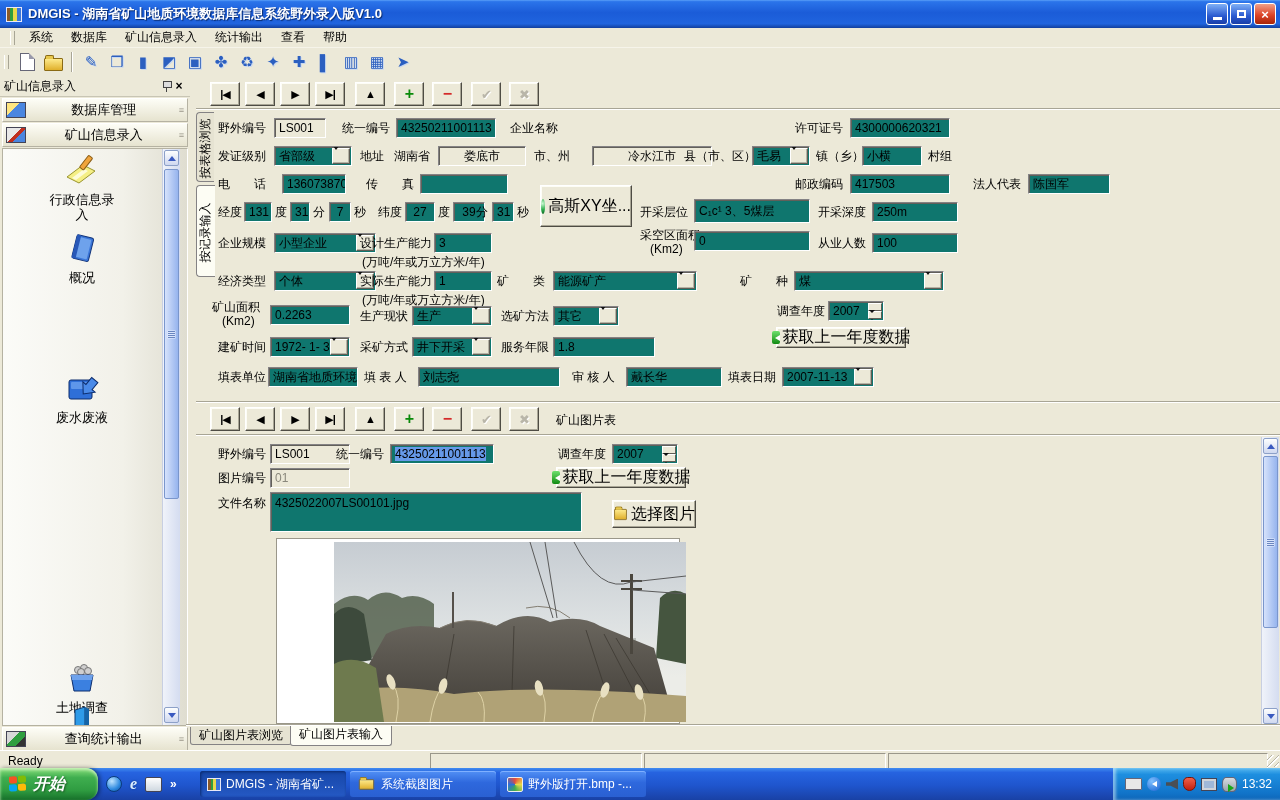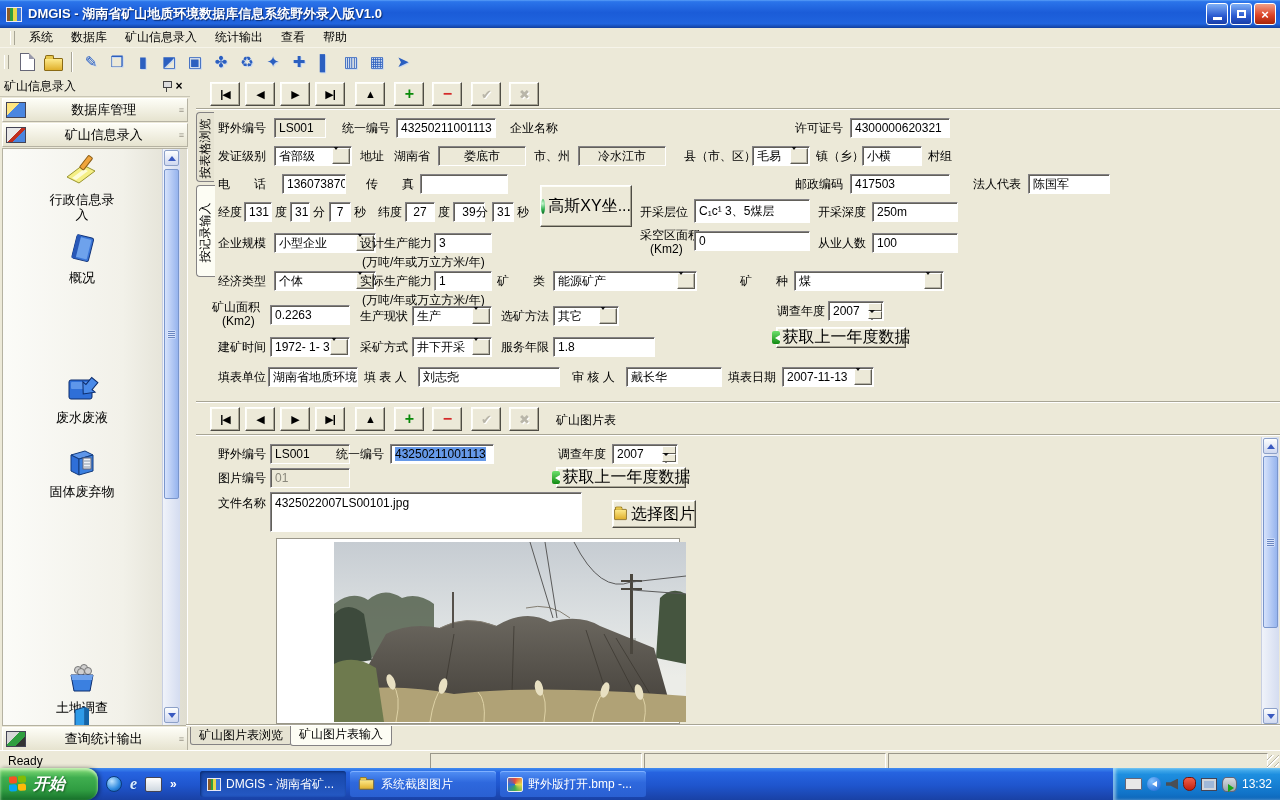--- a/index.html
+++ b/index.html
@@ -46,21 +46,21 @@
   .sbar{position:absolute;background:linear-gradient(90deg,#f0f3fa,#d4dcf0);border-left:1px solid #c8cfe2}
   .sbtn{position:absolute;width:15px;height:16px;background:linear-gradient(180deg,#fdfefe,#cfd8f0);border:1px solid #8ca0c8;border-radius:2px;box-sizing:border-box;display:flex;align-items:center;justify-content:center}
   .sthumb{position:absolute;width:15px;background:linear-gradient(90deg,#d6e2fb,#96b4ee);border:1px solid #7a96cc;border-radius:2px;box-sizing:border-box}
   .sthumb i{display:block;width:7px;height:1px;background:#6a86c0;margin:1px auto;box-shadow:0 0 0 .5px #e8f0ff}
   .sgrip{position:absolute;left:3px;top:50%;margin-top:-4px}
   .tri{width:0;height:0;border:4px solid transparent}
   .tri.up{border-bottom:5px solid #3a5ac0;margin-top:-4px}
   .tri.dn{border-top:5px solid #3a5ac0;margin-bottom:-4px}
   
   .lbl{position:absolute;white-space:pre;line-height:14px}
-  .inp{position:absolute;box-sizing:border-box;height:20px;background:#ffffff;border:1px solid;border-color:#848284 #fff #fff #848284;box-shadow:inset 1px 1px 0 #62605a;
+  .inp{position:absolute;box-sizing:border-box;height:20px;background:#0f766e;border:1px solid;border-color:#848284 #fff #fff #848284;box-shadow:inset 1px 1px 0 #62605a;
     font-size:12px;line-height:16px;padding:1px 4px;overflow:hidden;white-space:pre}
   .ro{background:#ece9d8}
   .ctr{text-align:center}
   .dis{color:#8a887c}
   .selstr{background:#6699e8;color:#000}
   .cbtn{position:absolute;top:1px;right:1px;bottom:1px;width:16px;background:#ece9d8;border:1px solid;border-color:#fff #5f5d54 #5f5d54 #fff;box-shadow:inset -1px -1px 0 #b5b2a4}
   .cbtn .tridown{width:0;height:0;border:3px solid transparent;border-top:4px solid #111;margin:6px auto 0}
   .spnb{position:absolute;right:1px;width:14px;height:8px;background:#ece9d8;border:1px solid;border-color:#fff #5f5d54 #5f5d54 #fff;box-sizing:border-box}
   .spnb .tu{width:0;height:0;border:3px solid transparent;border-bottom:3px solid #111;margin:0 auto}
   .spnb .td{width:0;height:0;border:3px solid transparent;border-top:3px solid #111;margin:1px auto 0}
@@ -211,34 +211,20 @@
       <span class="sl">概况</span>
     </div>
     <div class="sitem" style="top:222px">
       <svg width="36" height="36">
           <rect x="5" y="9" width="23" height="19" rx="2" fill="#2f6fd8" stroke="#0c2c6c"></rect>
           <rect x="7" y="11" width="19" height="7" rx="1" fill="#5e96ea"></rect>
           <polygon points="29,7 29,16 33,16 25,25 17,16 21,16 21,7" transform="rotate(40 25 16)" fill="#4a8ae8" stroke="#0c2c6c"></polygon>
         </svg>
       <span class="sl">废水废液</span>
     </div>
-    <div class="sitem" style="top:296px">
-      <svg width="36" height="36">
-          <polygon points="7,10 21,6 29,10 15,14" fill="#5e96ea" stroke="#123a7c"></polygon>
-          <polygon points="7,10 15,14 15,30 7,26" fill="#2f6fd8" stroke="#123a7c"></polygon>
-          <polygon points="15,14 29,10 29,26 15,30" fill="#3b80e0" stroke="#123a7c"></polygon>
-          <rect x="19" y="13" width="8" height="11" fill="#eef2f8" stroke="#667"></rect>
-          <g stroke="#8899aa">
-            <line x1="20" y1="16" x2="26" y2="16"></line>
-            <line x1="20" y1="19" x2="26" y2="19"></line>
-            <line x1="20" y1="22" x2="26" y2="22"></line>
-          </g>
-        </svg>
-      <span class="sl">固体废弃物</span>
-    </div>
     <div class="sitem" style="top:512px">
       <svg width="36" height="36">
           <g fill="#cfcfcf" stroke="#777">
             <circle cx="14" cy="9" r="3.5"></circle>
             <circle cx="20" cy="7" r="3.5"></circle>
             <circle cx="24" cy="10" r="3.5"></circle>
             <circle cx="17" cy="11" r="3.5"></circle>
           </g>
           <path d="M7,14 L29,14 L26,30 L10,30 Z" fill="#3b80e0" stroke="#0c2c6c"></path>
           <path d="M7,14 L29,14 L28,19 L8,19 Z" fill="#6ea2ec"></path>
@@ -325,21 +311,21 @@
   <span class="lbl" style="left:510px;top:121px">企业名称</span>
   <span class="lbl" style="left:795px;top:121px">许可证号</span>
   <div class="inp" style="left:850px;top:118px;width:100px">4300000620321</div>
 
   <span class="lbl" style="left:218px;top:149px">发证级别</span>
   <div class="inp" style="left:274px;top:146px;width:78px"><span>省部级</span><span class="cbtn"><span class="tridown"></span></span></div>
   <span class="lbl" style="left:360px;top:149px">地址</span>
   <span class="lbl" style="left:394px;top:149px">湖南省</span>
   <div class="inp ro ctr" style="left:438px;top:146px;width:88px">娄底市</div>
   <span class="lbl" style="left:534px;top:149px">市、州</span>
-  <div class="inp ro ctr" style="left:578px;top:146px;width:88px">冷水江市</div>
+  <div class="inp ro ctr" style="left:592px;top:146px;width:120px">冷水江市</div>
   <span class="lbl" style="left:684px;top:149px">县（市、区）</span>
   <div class="inp" style="left:752px;top:146px;width:58px"><span>毛易</span><span class="cbtn"><span class="tridown"></span></span></div>
   <span class="lbl" style="left:816px;top:149px">镇（乡）</span>
   <div class="inp" style="left:862px;top:146px;width:60px">小横</div>
   <span class="lbl" style="left:928px;top:149px">村组</span>
 
   <span class="lbl" style="left:218px;top:177px">电　　话</span>
   <div class="inp" style="left:282px;top:174px;width:64px">13607387000</div>
   <span class="lbl" style="left:366px;top:177px">传　　真</span>
   <div class="inp" style="left:420px;top:174px;width:88px"></div>

